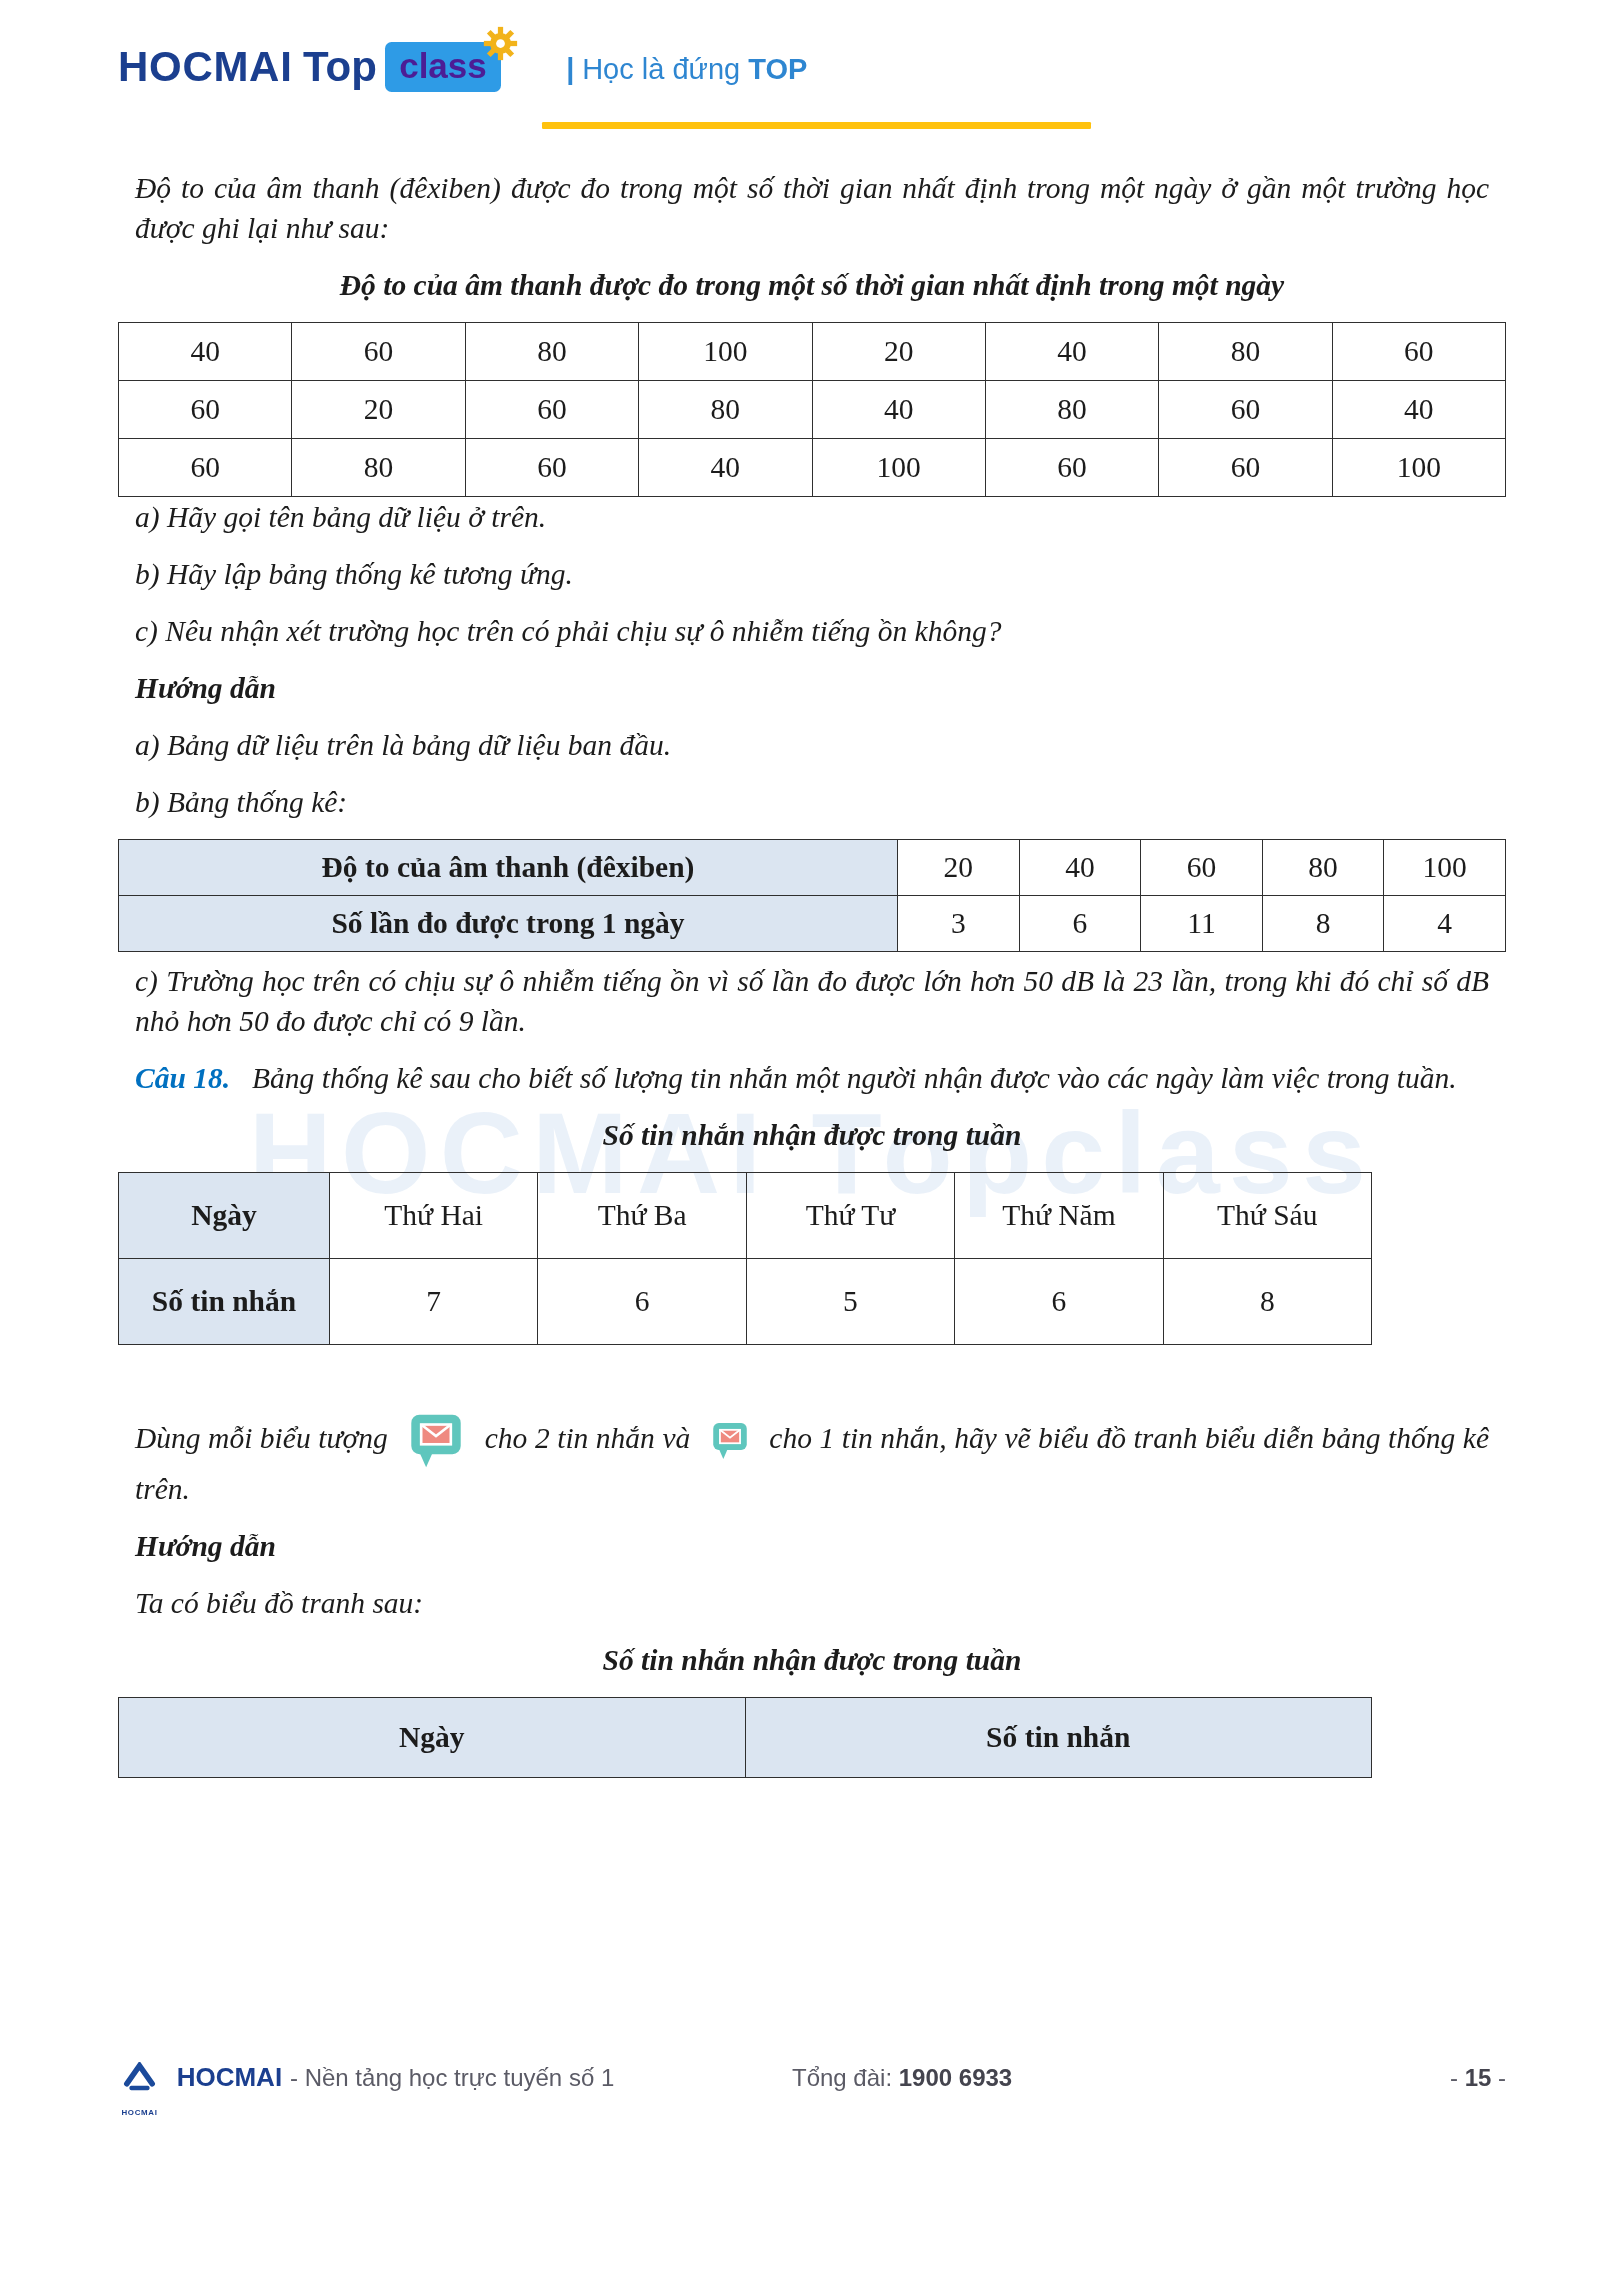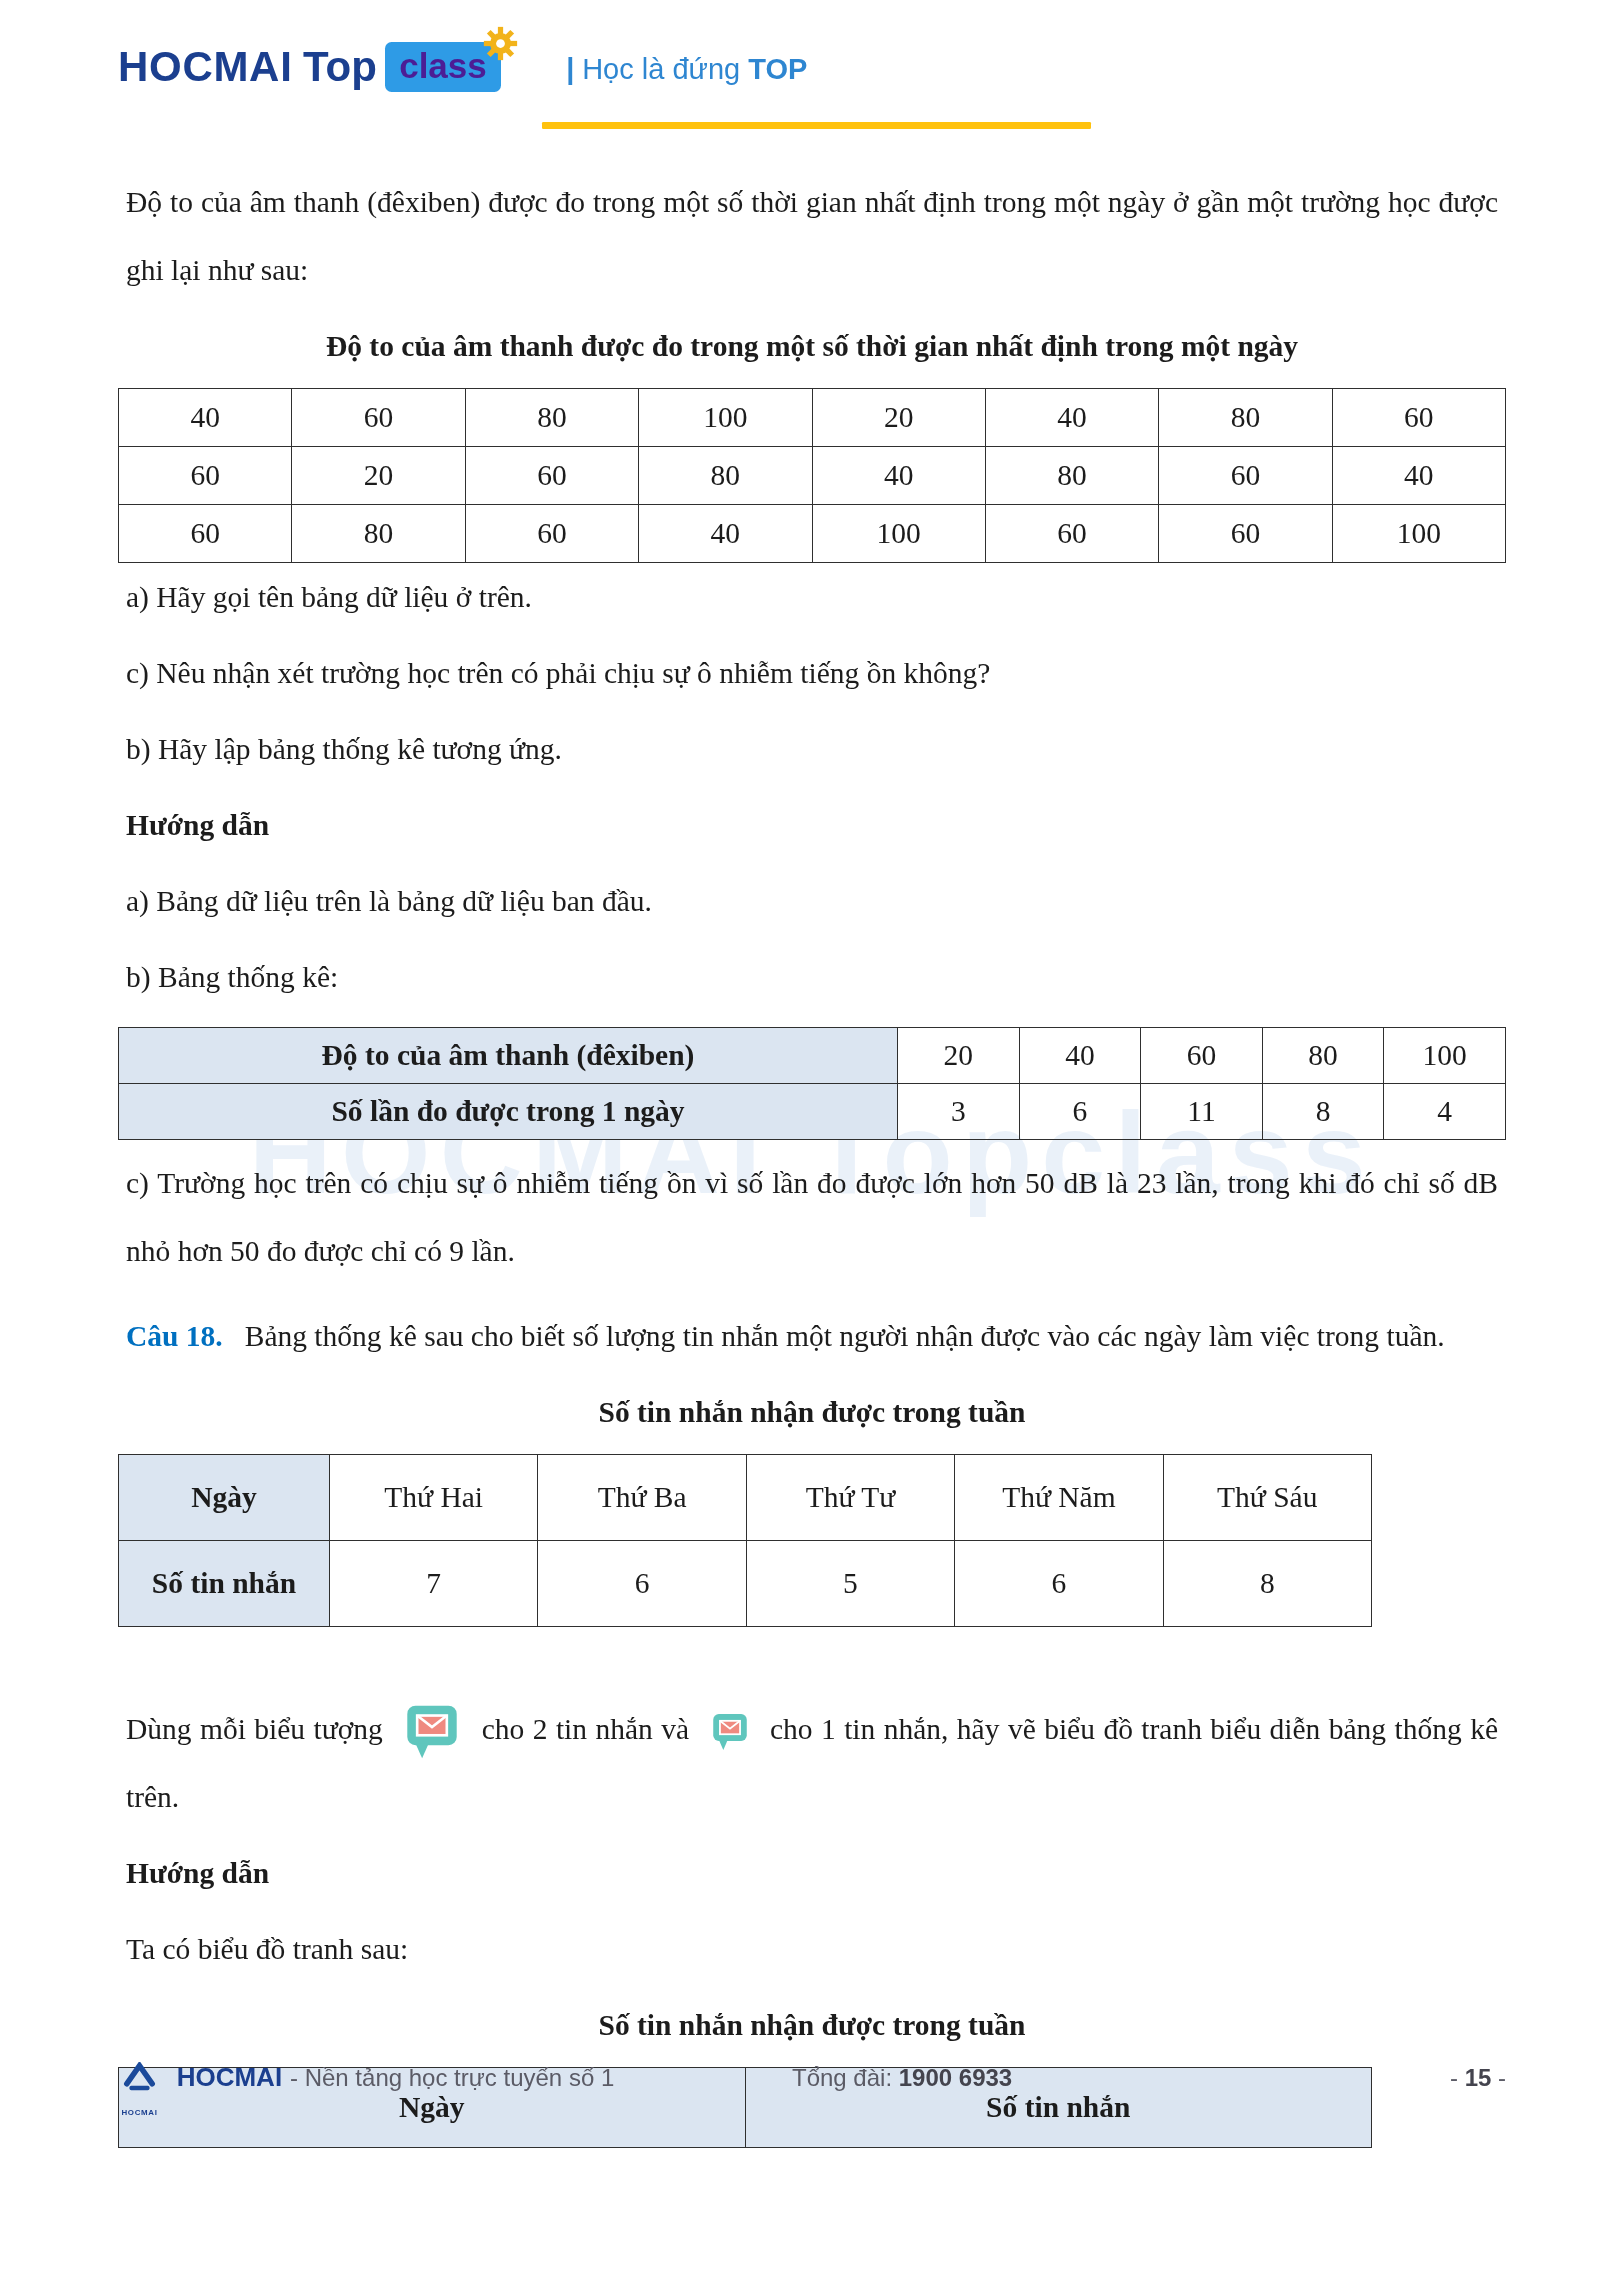--- a/index.html
+++ b/index.html
@@ -4,21 +4,21 @@
 <style>
   * { box-sizing: border-box; }
   html, body { margin: 0; padding: 0; }
   body { width: 1624px; height: 2295px; background: #ffffff; }
   .page {
     position: relative; width: 1624px; height: 2295px; overflow: hidden;
     background: #ffffff; color: #1c1c1c;
     font-family: "Liberation Serif", serif; font-size: 29.5px;
   }
   .content { position: relative; z-index: 1; padding: 42px 118px 0 118px; }
-  p { margin: 8px; line-height: 68px; }
+  p { margin: 17px; line-height: 40px; font-style: italic; }
   .justify { text-align: justify; }
 
   
   .header-row { display: flex; align-items: flex-start; font-family: "Liberation Sans", sans-serif; }
   .logo { display: flex; align-items: center; }
   .logo-main { color: #1b3f8f; font-weight: bold; font-size: 42px; letter-spacing: 0.7px; }
   .logo-top  { color: #1b3f8f; font-weight: bold; font-size: 42px; margin-left: 10.5px; }
   .logo-class {
     position: relative; margin-left: 7.9px; background: #2e9be6; color: #4c1d95;
     font-weight: bold; font-size: 35px; padding: 3.9px 14.4px 6.5px 14.4px; border-radius: 6.5px;
@@ -158,22 +158,22 @@
         <td>40</td>
         <td>100</td>
         <td>60</td>
         <td>60</td>
         <td>100</td>
       </tr>
     </tbody>
       </table>
 
     <p class="qline para">a) Hãy gọi tên bảng dữ liệu ở trên.</p>
+    <p class="qline">b) Hãy lập bảng thống kê tương ứng.</p>
     <p class="qline">c) Nêu nhận xét trường học trên có phải chịu sự ô nhiễm tiếng ồn không?</p>
-    <p class="qline">b) Hãy lập bảng thống kê tương ứng.</p>
 
     <p class="guide">Hướng dẫn</p>
 
     <p class="qline">a) Bảng dữ liệu trên là bảng dữ liệu ban đầu.</p>
     <p class="qline">b) Bảng thống kê:</p>
 
     <table class="tbl tbl-stats">
       <tbody>
           <tr>
         <td class="hd">Độ to của âm thanh (đêxiben)</td>

